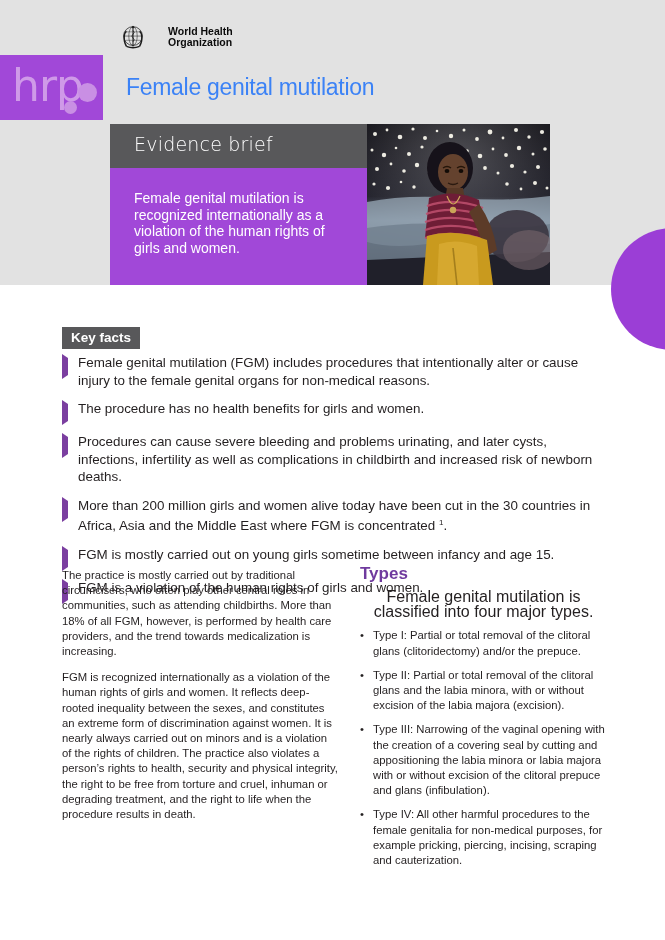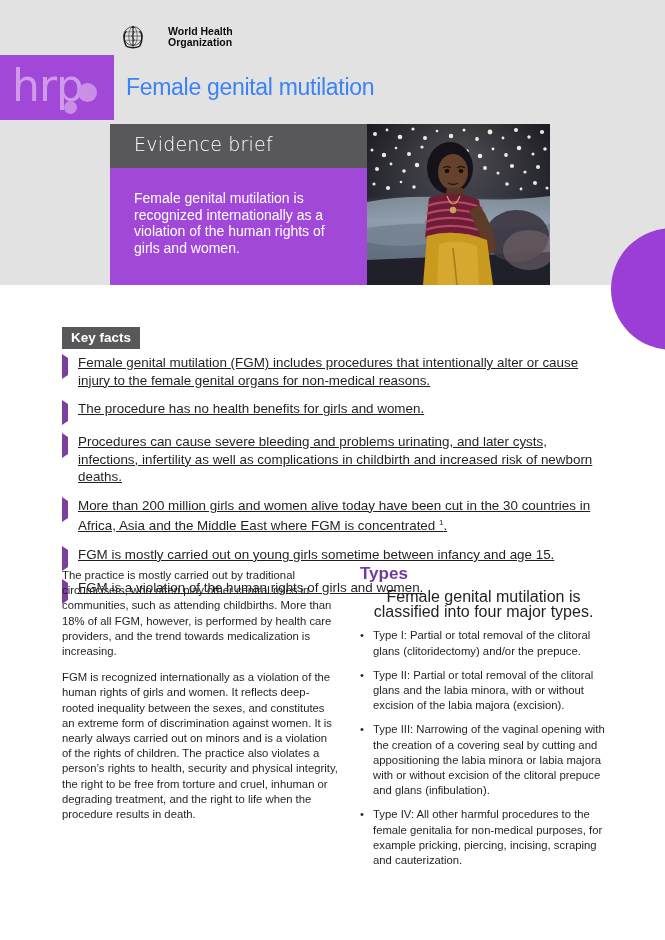--- a/index.html
+++ b/index.html
@@ -44,21 +44,21 @@
     border-radius: 50%;
     background: #9b3ed6;
     z-index: 5;
   }
 
   
   .hrp-logo {
     position: absolute;
     left: 0;
     top: 55px;
-    width: 114px;
+    width: 103px;
     height: 65px;
     background: #a148d8;
     z-index: 6;
   }
   .hrp-logo .hrp-word {
     position: absolute;
     left: 12px;
     top: -1px;
     font-family: "DejaVu Sans", sans-serif;
     font-size: 44px;
@@ -212,21 +212,20 @@
     height: 0;
     border-left: 6px solid #7b3fa0;
     border-top: 4.5px solid transparent;
     border-bottom: 4.5px solid transparent;
   }
   .kf-text {
     font-family: "Liberation Sans", sans-serif;
     font-size: 13.4px;
     line-height: 17.5px;
     color: #231f20;
-    text-decoration: underline;
   }
   .kf-text sup { font-size: 8px; vertical-align: super; }
 
   
   .cols {
     position: absolute;
     left: 62px;
     top: 568px;
     width: 545px;
     display: flex;

